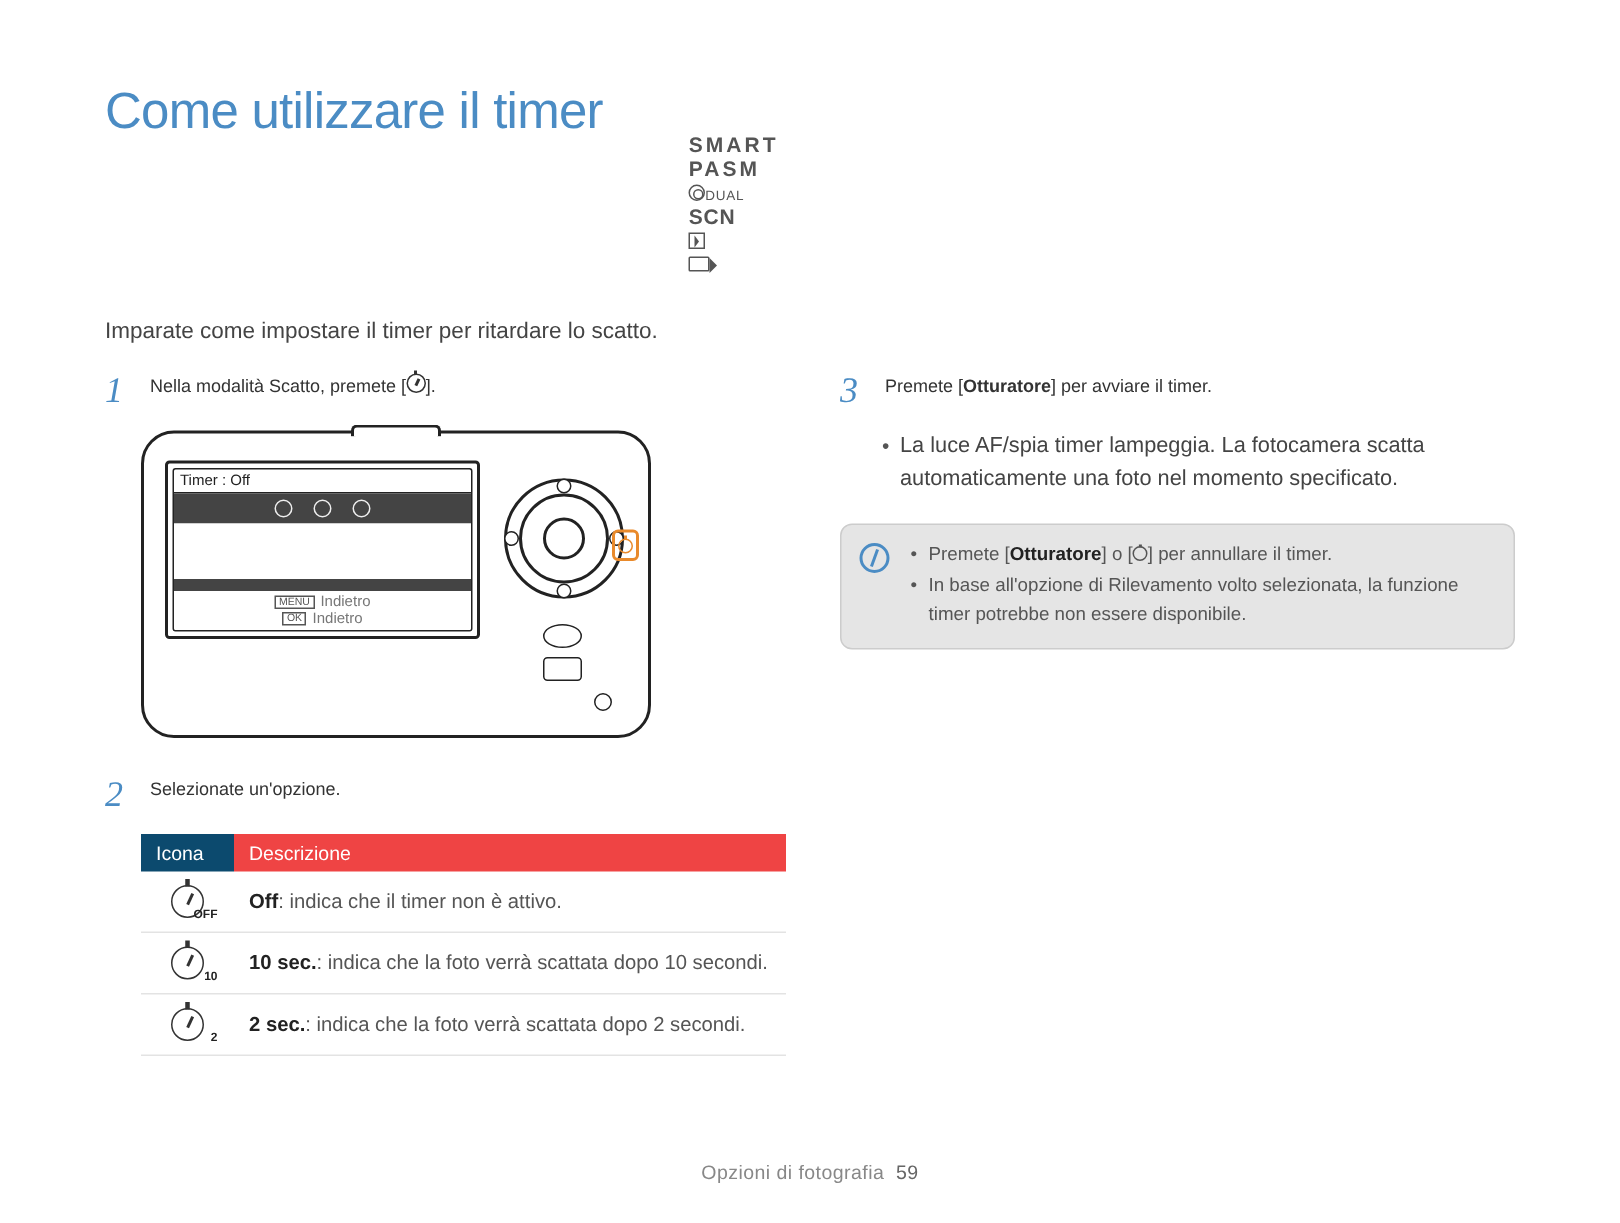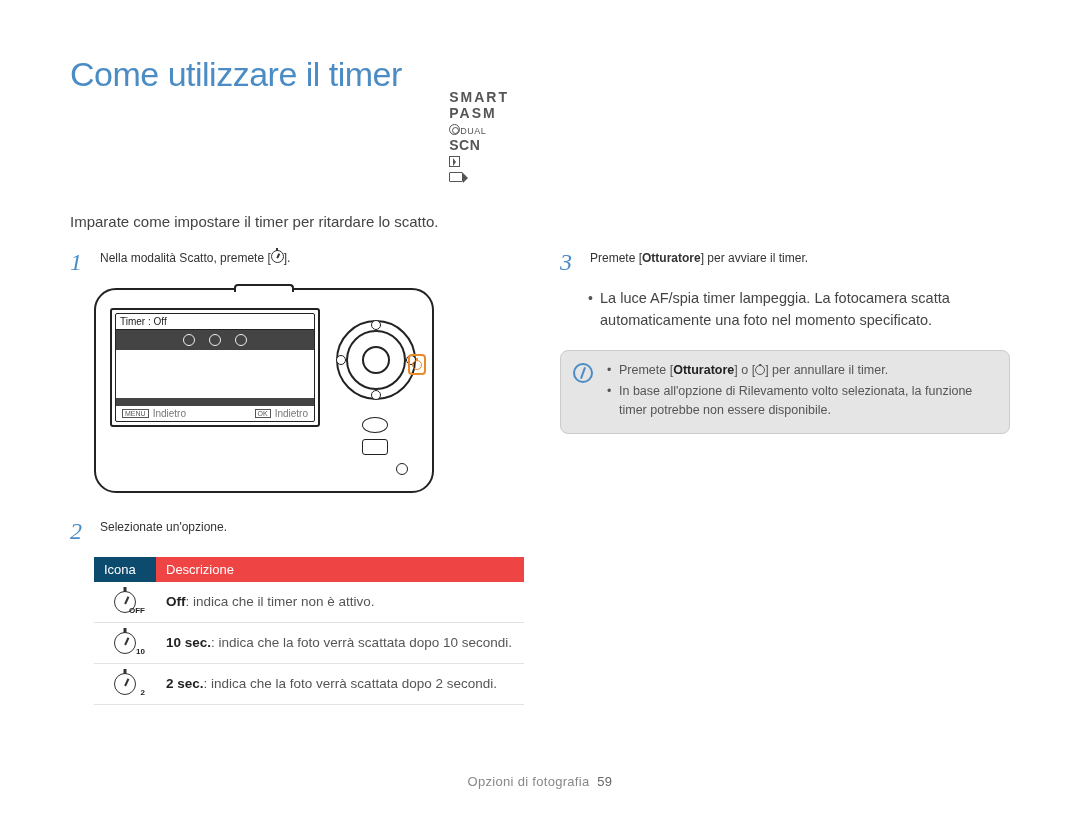--- a/index.html
+++ b/index.html
@@ -10,21 +10,21 @@
     background: #fff;
     color: #333;
     position: relative;
   }
   .page {
     padding: 55px 70px 30px 70px;
   }
   .title-row {
     display: flex;
     align-items: baseline;
-    gap: 12px;
+    gap: 22px;
     margin-bottom: 12px;
   }
   .title {
     font-size: 34px;
     color: #4b8cc4;
     font-weight: 400;
     letter-spacing: -0.5px;
   }
   .modes {
     font-size: 14px;
@@ -117,21 +117,21 @@
   .lcd-strip{
     height:20px; background:#444; display:flex; justify-content:center; align-items:center; gap:14px;
   }
   .lcd-strip span.ic{
     width:12px; height:12px; border:1.2px solid #eee; border-radius:50%; display:inline-block; position:relative;
   }
   .lcd-body{ flex:1; background:#fff; }
   .lcd-bot-strip{ height:8px; background:#444; }
   .lcd-footer{
     display:flex; justify-content:space-between; align-items:center;
-    padding:2px 6px; font-size:10px; color:#222;
+    padding:2px 6px; font-size:10px; color:#222;flex-direction:column;
   }
   .lcd-footer .btnlbl{
     display:inline-flex; align-items:center; gap:4px; color:#777;
   }
   .lcd-footer .kbox{
     display:inline-block; border:1px solid #555; font-size:7px;
     padding:0 2px; color:#555; background:#fff;
   }
 
   .dial {

